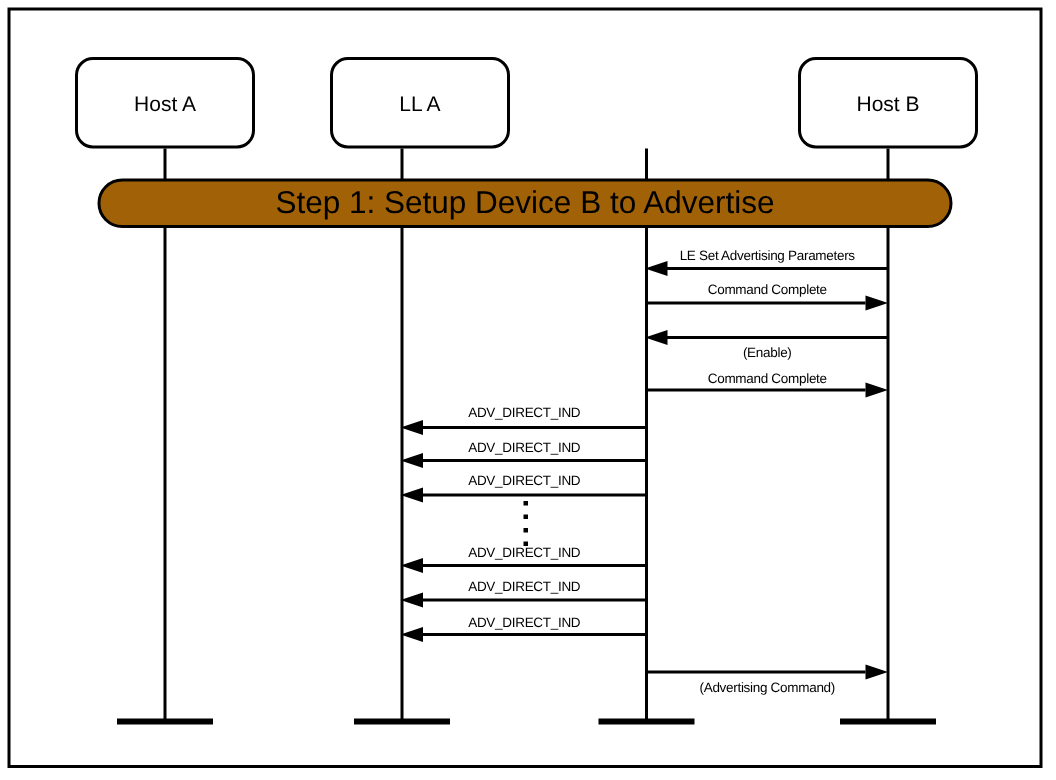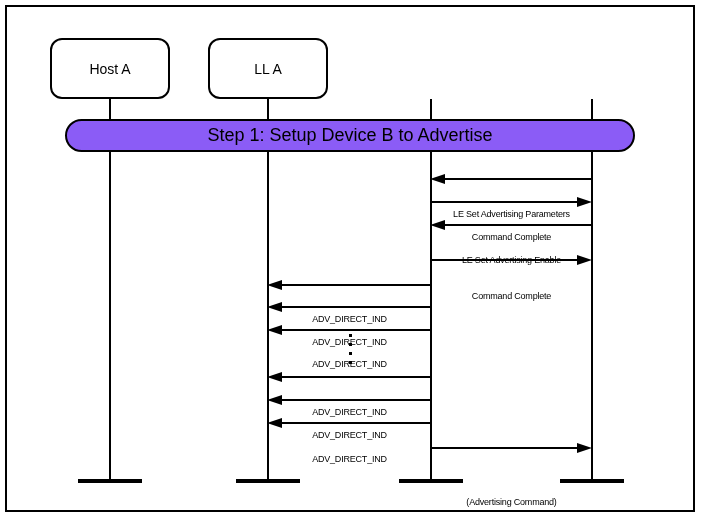--- a/index.html
+++ b/index.html
@@ -14,47 +14,50 @@
   .pbox{
     position:absolute;top:38px;width:120px;height:61px;background:#fff;
     border:2px solid #000;border-radius:12px;box-sizing:border-box;
     display:flex;align-items:center;justify-content:center;
     font-size:14px;z-index:3;
   }
   .lifeline{position:absolute;top:99px;width:2px;height:382px;background:#000;z-index:1;}
   .endbar{position:absolute;top:479px;width:64px;height:4px;background:#000;z-index:2;}
   .banner{
     position:absolute;left:65px;top:119px;width:570px;height:33px;
-    background:#8b5cf6;border:2px solid #000;border-radius:17px;box-sizing:border-box;
+    background:#a16207;border:2px solid #000;border-radius:17px;box-sizing:border-box;
     display:flex;align-items:center;justify-content:center;
-    font-size:18px;z-index:4;
+    font-size:21px;z-index:4;
   }
   .msg-label{
     position:absolute;height:12px;line-height:12px;text-align:center;
-    font-size:9px;letter-spacing:-0.2px;white-space:nowrap;z-index:3;margin-top:44px;
+    font-size:9px;letter-spacing:-0.2px;white-space:nowrap;z-index:3;
   }
   .span-b{left:431px;width:161px;}
   .span-a{left:268px;width:163px;}
   .msg-line{position:absolute;height:2px;background:#000;z-index:2;}
   .arr{position:absolute;width:0;height:0;z-index:3;}
   .arr-left{border-top:5px solid transparent;border-bottom:5px solid transparent;border-right:15px solid #000;}
   .arr-right{border-top:5px solid transparent;border-bottom:5px solid transparent;border-left:15px solid #000;}
   .dot{position:absolute;width:3px;height:3px;background:#000;left:349px;z-index:2;}
 </style>
 </head>
 <body>
 
 <div class="stage">
   <div class="frame"></div>
 
   <div class="pbox" style="left:50px">
       <span>Host A</span>
     </div>
-  <div class="pbox" style="left:208px">
+  <div class="pbox" style="left:220px">
       <span>LL A</span>
+    </div>
+  <div class="pbox" style="left:532px">
+      <span>Host B</span>
     </div>
 
   <div class="lifeline" style="left:109px"></div>
   <div class="lifeline" style="left:267px"></div>
   <div class="lifeline" style="left:430px"></div>
   <div class="lifeline" style="left:591px"></div>
 
   <div class="endbar" style="left:78px"></div>
   <div class="endbar" style="left:236px"></div>
   <div class="endbar" style="left:399px"></div>
@@ -65,23 +68,23 @@
   </div>
 
   <div class="msg-label span-b" style="top:164px">LE Set Advertising Parameters</div>
   <div class="msg-line" style="left:444px;top:178px;width:148px"></div>
   <div class="arr arr-left" style="left:430px;top:174px"></div>
 
   <div class="msg-label span-b" style="top:187px">Command Complete</div>
   <div class="msg-line" style="left:431px;top:201px;width:146px"></div>
   <div class="arr arr-right" style="left:577px;top:197px"></div>
 
-  <div class="msg-label span-b" style="top:210px">LE Set Advertising Enable</div>
   <div class="msg-line" style="left:444px;top:224px;width:148px"></div>
   <div class="arr arr-left" style="left:430px;top:220px"></div>
+  <div class="msg-label span-b" style="top:229px">(Enable)</div>
 
   <div class="msg-label span-b" style="top:246px">Command Complete</div>
   <div class="msg-line" style="left:431px;top:259px;width:146px"></div>
   <div class="arr arr-right" style="left:577px;top:255px"></div>
 
   <div class="msg-label span-a" style="top:269px">ADV_DIRECT_IND</div>
   <div class="msg-line" style="left:281px;top:284px;width:150px"></div>
   <div class="arr arr-left" style="left:267px;top:280px"></div>
 
   <div class="msg-label span-a" style="top:292px">ADV_DIRECT_IND</div>

